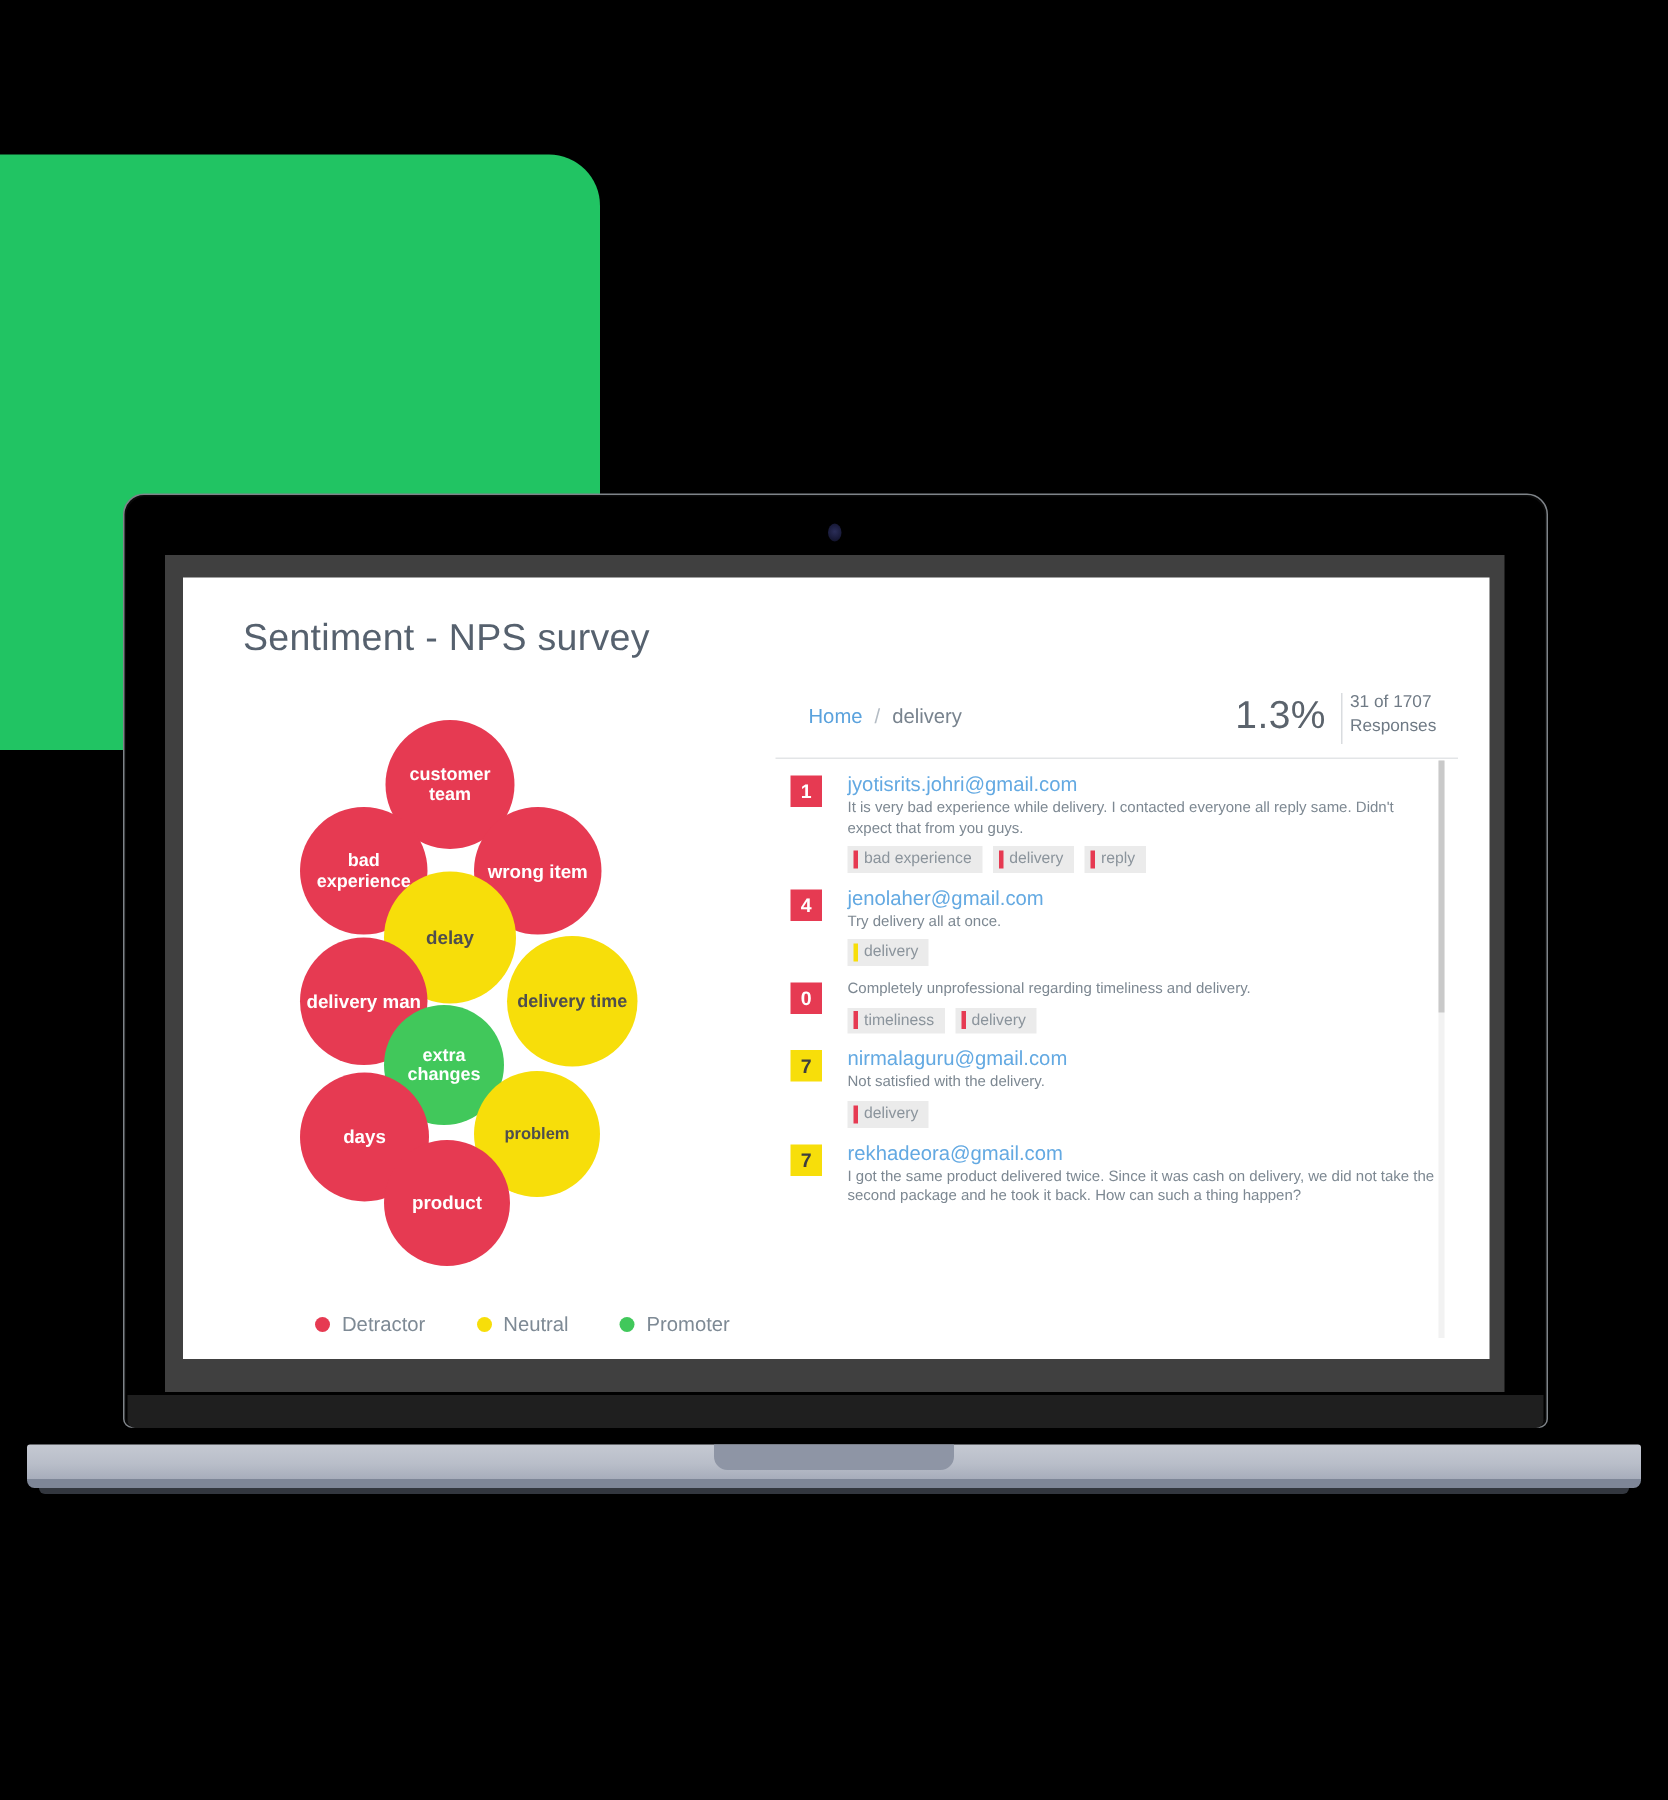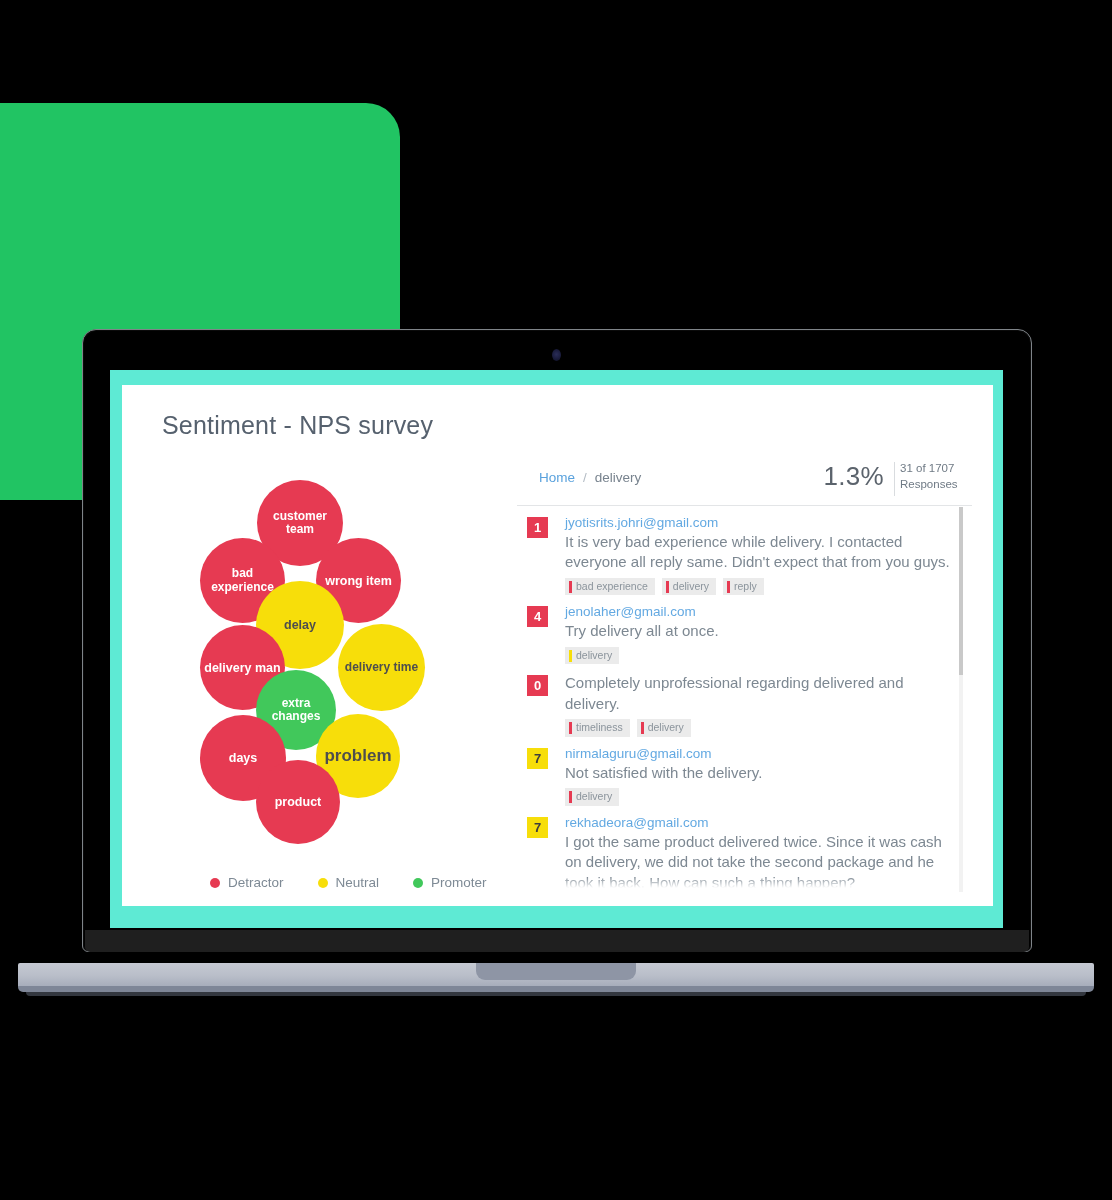--- a/index.html
+++ b/index.html
@@ -49,21 +49,21 @@
     left:85px; top:930px;
     width:944px; height:22px;
     background:#1f1f1f;
     border-radius:0 0 5px 5px;
   }
   
   #screen{
     position:absolute;
     left:110px; top:370px;
     width:893px; height:558px;
-    background:#5eead4;
+    background:#404040;
     overflow:hidden;
   }
   #card{
     position:absolute;
     left:12px; top:15px;
     width:871px; height:521px;
     background:#ffffff;
   }
   
   #base{
@@ -218,21 +218,21 @@
     color:#ffffff;
   }
   .score.detractor{ background:#E63A52; color:#fff; }
   .score.neutral{ background:#F7DE0A; color:#3e3e3e; }
   .email{
     font-size:13.5px;
     color:#63a9e2;
     margin-bottom:2px;
   }
   .comment{
-    font-size:15px;
+    font-size:10px;
     color:#7d8892;
     line-height:1.36;
     max-width:402px;
   }
   .tags{
     display:flex;
     gap:7px;
     margin-top:5px;
     flex-wrap:wrap;
   }
@@ -310,21 +310,21 @@
           </div>
           <div class="bubble neutral" style="left: 117px; top: 144px; width: 87px; height: 87px; font-size: 12px; margin-left: 21px;">
             <span style="white-space: nowrap;">delivery time</span>
           </div>
           <div class="bubble promoter" style="left: 56px; top: 190px; width: 80px; height: 80px; font-size: 12px;">
             <span>extra<br>changes</span>
           </div>
           <div class="bubble detractor" style="left: 0px; top: 235px; width: 86px; height: 86px; font-size: 12.5px;">
             <span>days</span>
           </div>
-          <div class="bubble neutral" style="left: 116px; top: 234px; width: 84px; height: 84px; font-size: 17px;">
+          <div class="bubble neutral" style="left: 116px; top: 234px; width: 84px; height: 84px; font-size: 11px;">
             <span>problem</span>
           </div>
           <div class="bubble detractor" style="left: 56px; top: 280px; width: 84px; height: 84px; font-size: 12.5px;">
             <span>product</span>
           </div>
         </div>
 
       <div id="legend">
           <div class="legend-item">
             <span class="legend-dot" style="background: rgb(230, 58, 82);"></span>
@@ -386,21 +386,21 @@
                 <div class="comment">Try delivery all at once.</div>
                 <div class="tags">
                   <span class="tag">
                     <span class="tag-bar neutral"></span>
                     <span>delivery</span>
                   </span>
                 </div>
               </div>
               <div class="entry">
                 <div class="score detractor">0</div>
-                <div class="comment">Completely unprofessional regarding delivered and delivery.</div>
+                <div class="comment">Completely unprofessional regarding timeliness and delivery.</div>
                 <div class="tags">
                   <span class="tag">
                     <span class="tag-bar detractor"></span>
                     <span>timeliness</span>
                   </span>
                   <span class="tag">
                     <span class="tag-bar detractor"></span>
                     <span>delivery</span>
                   </span>
                 </div>

